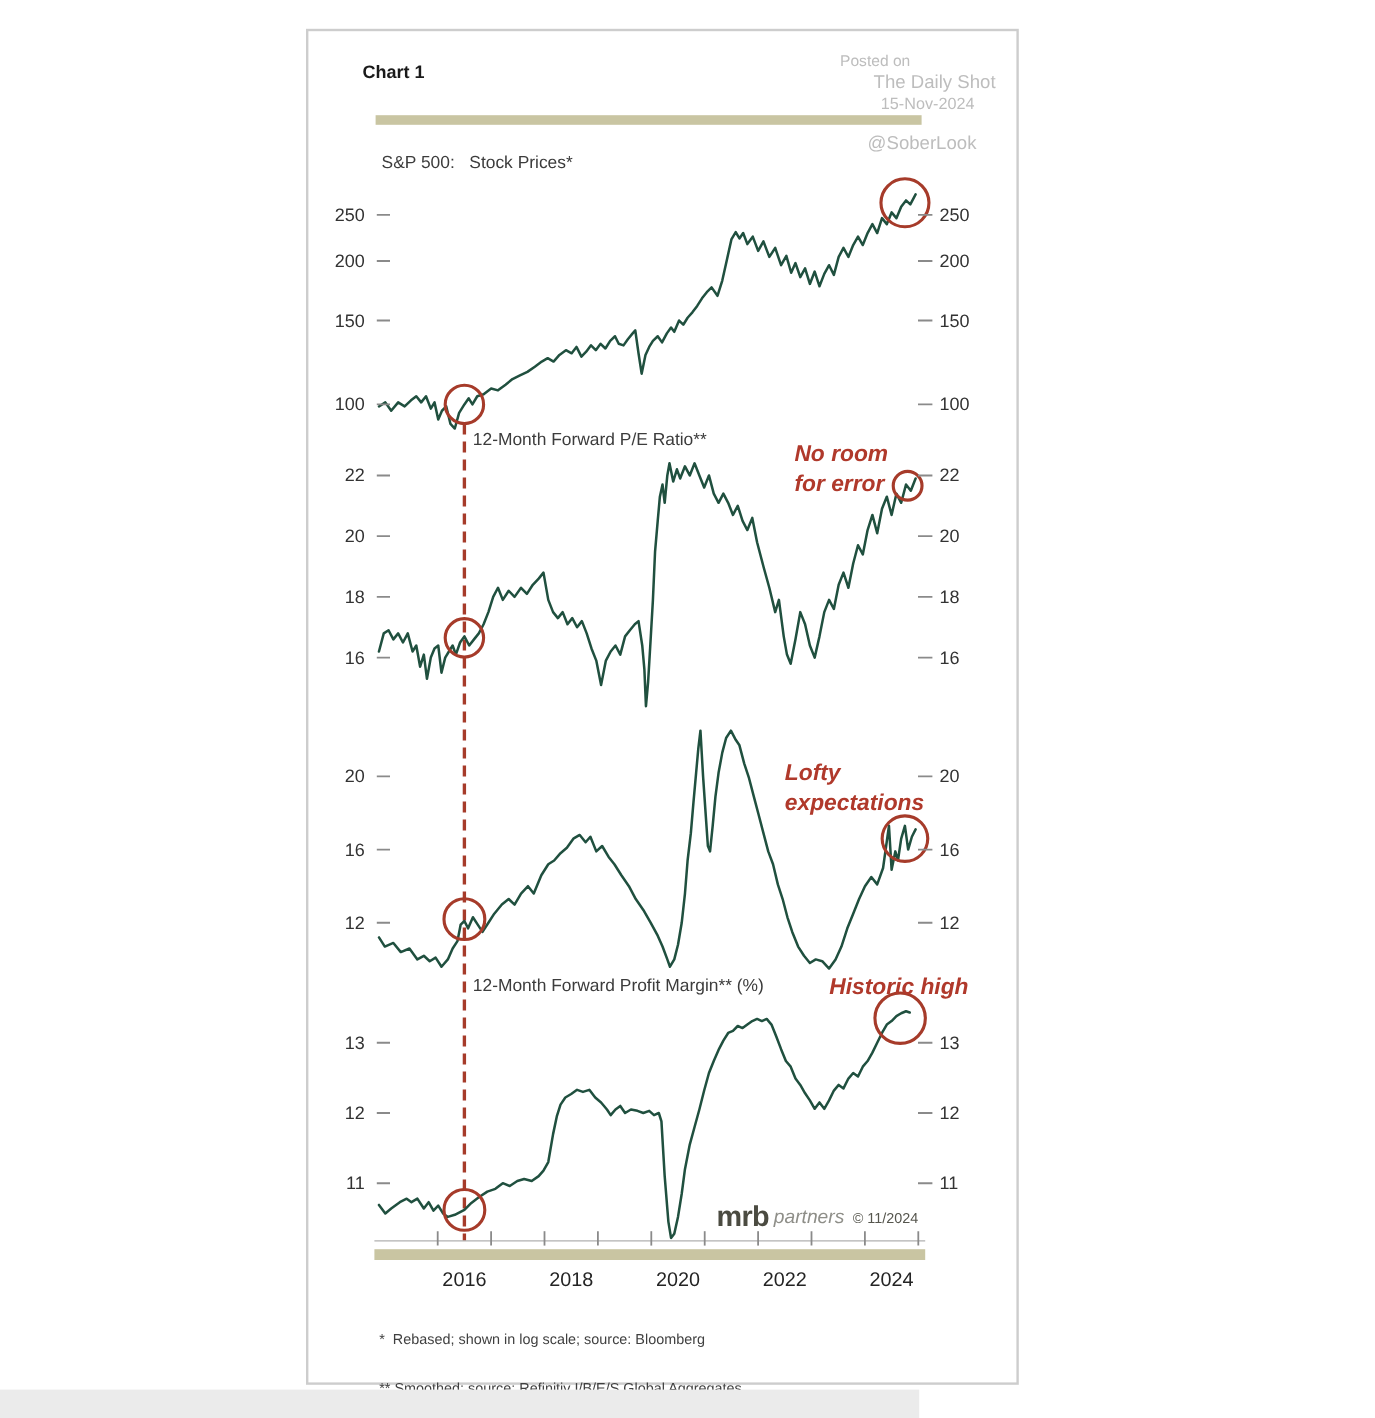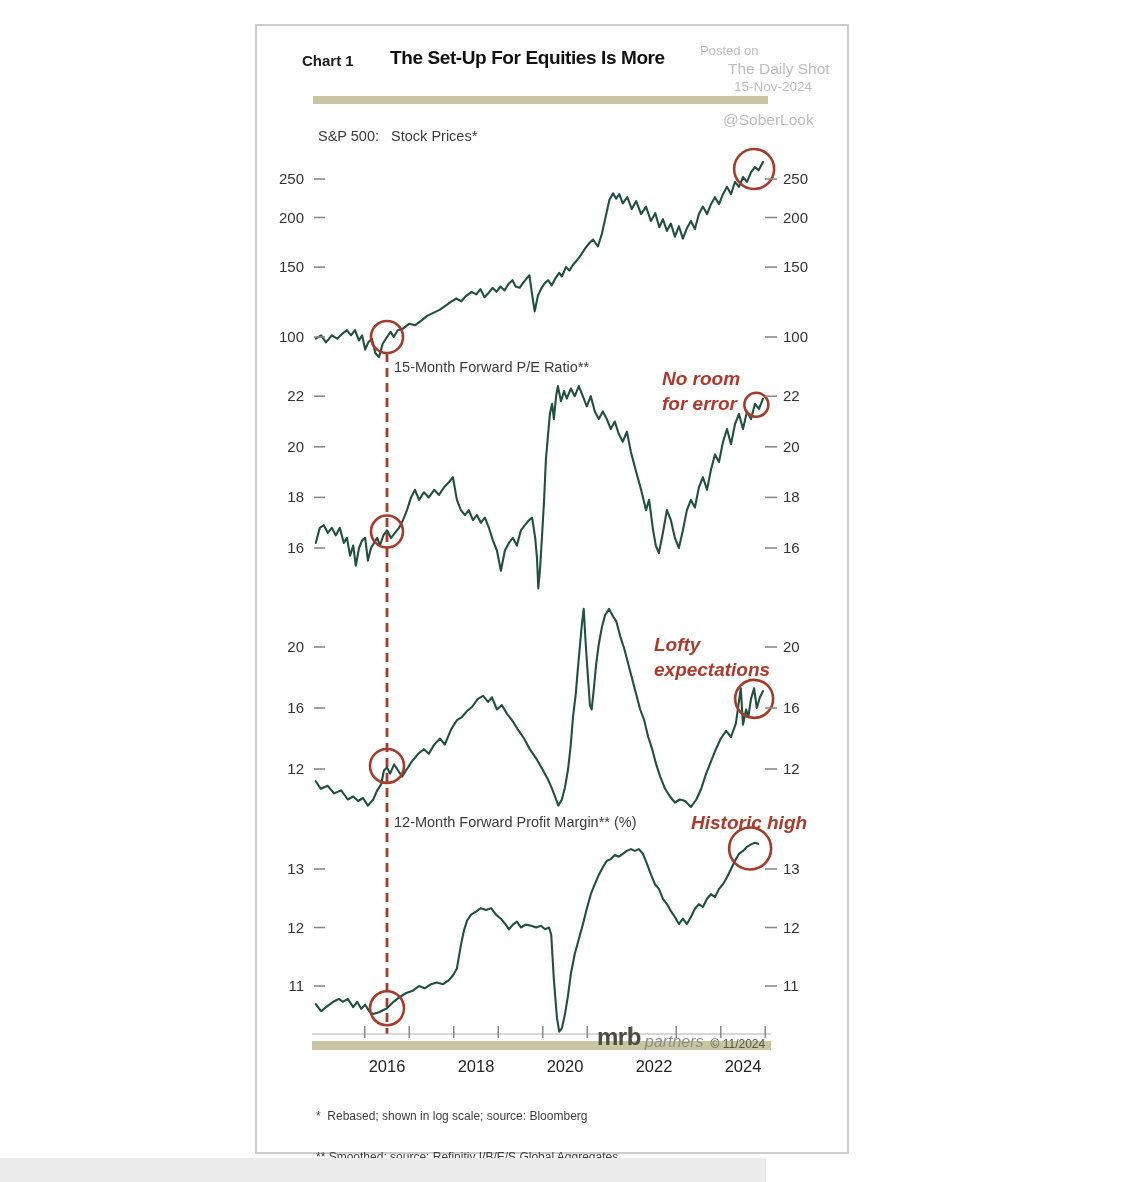--- a/index.html
+++ b/index.html
@@ -23,21 +23,21 @@
   .pt1{left:61px;top:102px;}
   .pt2{left:137px;top:333px;}
   .pt3{left:122px;top:561px;}
   .pt4{left:137px;top:788px;}
   
   .ann{font-style:italic;font-weight:600;font-size:19px;line-height:25px;z-index:2;}
   .a2{left:405px;top:340px;}
   .a3{left:397px;top:606px;}
   .a4{left:434px;top:784px;}
   
-  .logo{left:340px;top:997px;display:flex;align-items:flex-end;z-index:2;}
+  .logo{left:340px;top:975px;display:flex;align-items:center;z-index:2;}
   .logo-mrb{font-size:24px;font-weight:bold;color:#4b4b41;letter-spacing:-0.5px;}
   .logo-partners{font-size:16px;color:#8e8e88;margin-left:4px;font-style:italic;}
   .logo-copy{font-size:12px;color:#56564e;margin-left:7px;}
   
   .footnotes{left:59px;top:1056px;font-size:12px;color:#3f3f3f;line-height:13.8px;white-space:pre;}
   
   .strip{left:0;top:1158px;width:766px;height:24px;background:#ebebeb;}
   svg{position:absolute;left:0;top:0;z-index:1;}
   svg text{font-family:"Liberation Sans", sans-serif;}
 </style>
@@ -135,26 +135,25 @@
       <text x="486" y="1046" text-anchor="middle" font-size="16.5" fill="#242424">2024</text>
     </svg>
 
   <div class="abs wm wm1">Posted on</div>
   <div class="abs wm wm2">The Daily Shot</div>
   <div class="abs wm wm3">15-Nov-2024</div>
   <div class="abs wm wm4">@SoberLook</div>
 
   <div class="abs chart-label">Chart 1</div>
   <div class="abs title">
-    <div>The Set-Up For Equities Is More</div>
   </div>
   <div class="abs divider" style="background: rgb(201, 197, 162);"></div>
 
   <div class="abs ptitle pt1">S&amp;P 500:   Stock Prices*</div>
-  <div class="abs ptitle pt2">15-Month Forward P/E Ratio**</div>
+  <div class="abs ptitle pt2">12-Month Forward P/E Ratio**</div>
   <div class="abs ptitle pt4">12-Month Forward Profit Margin** (%)</div>
 
   <div class="abs ann a2" style="color: rgb(176, 57, 43);">
     <div>No room</div>
     <div>for error</div>
   </div>
   <div class="abs ann a3" style="color: rgb(176, 57, 43);">
     <div>Lofty</div>
     <div>expectations</div>
   </div>

